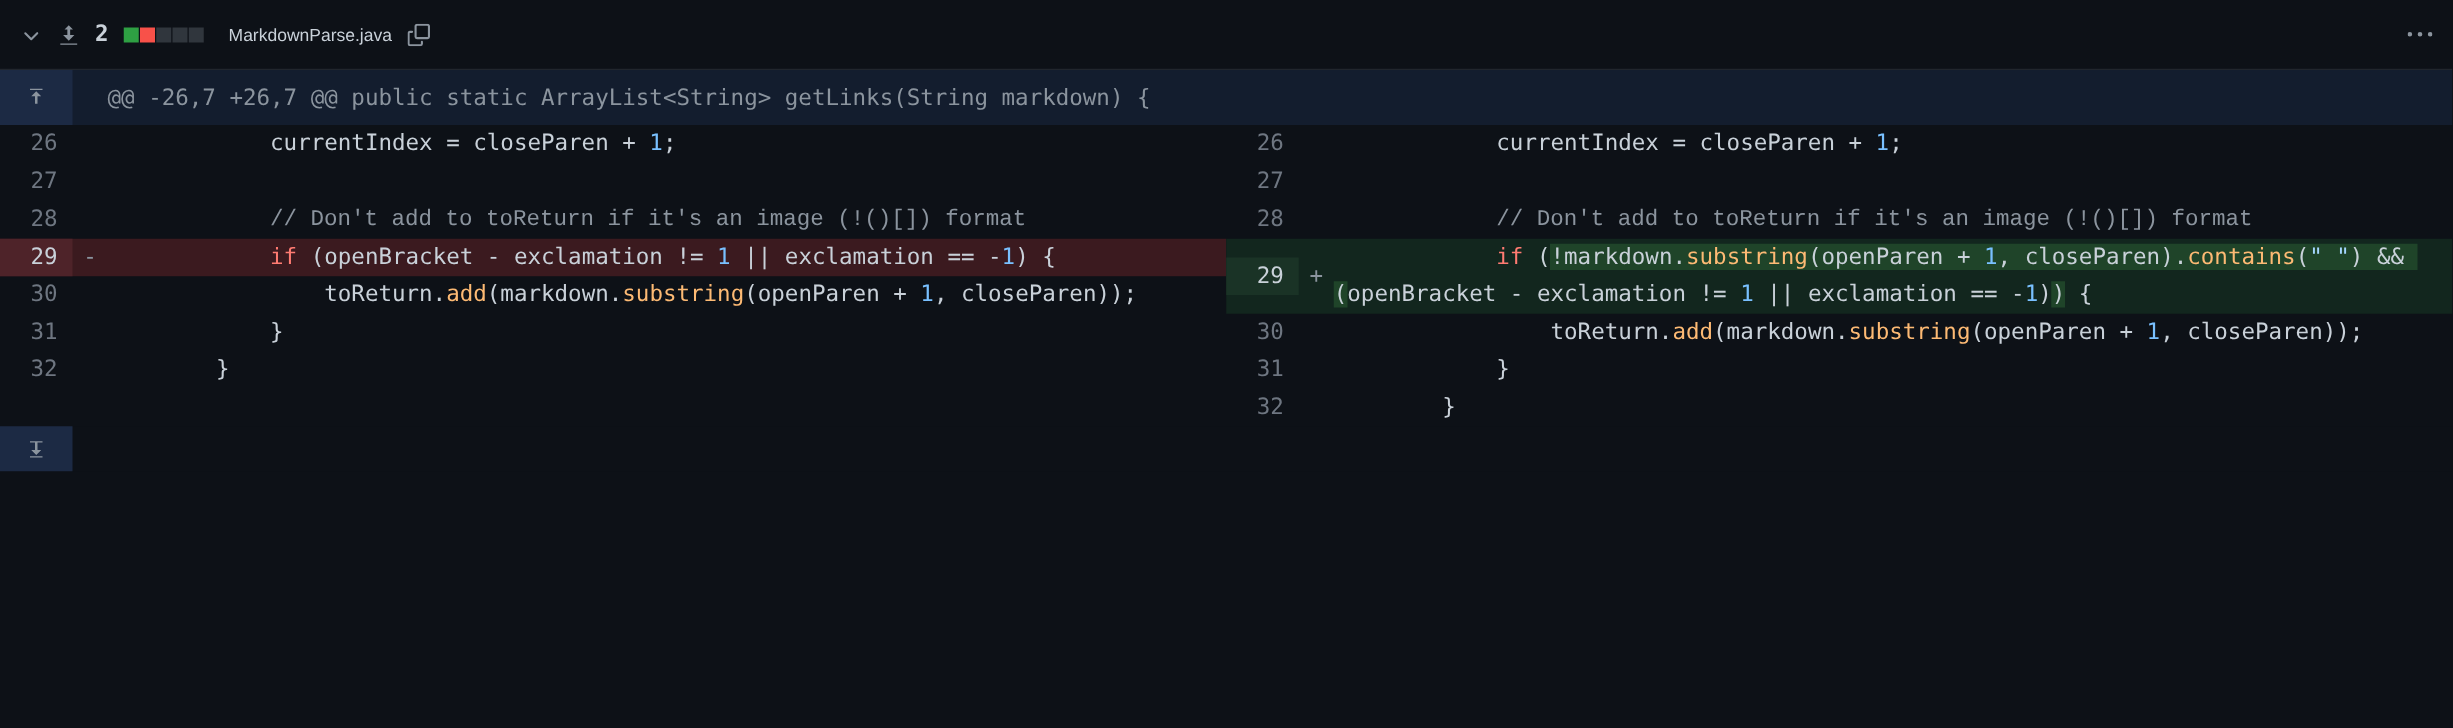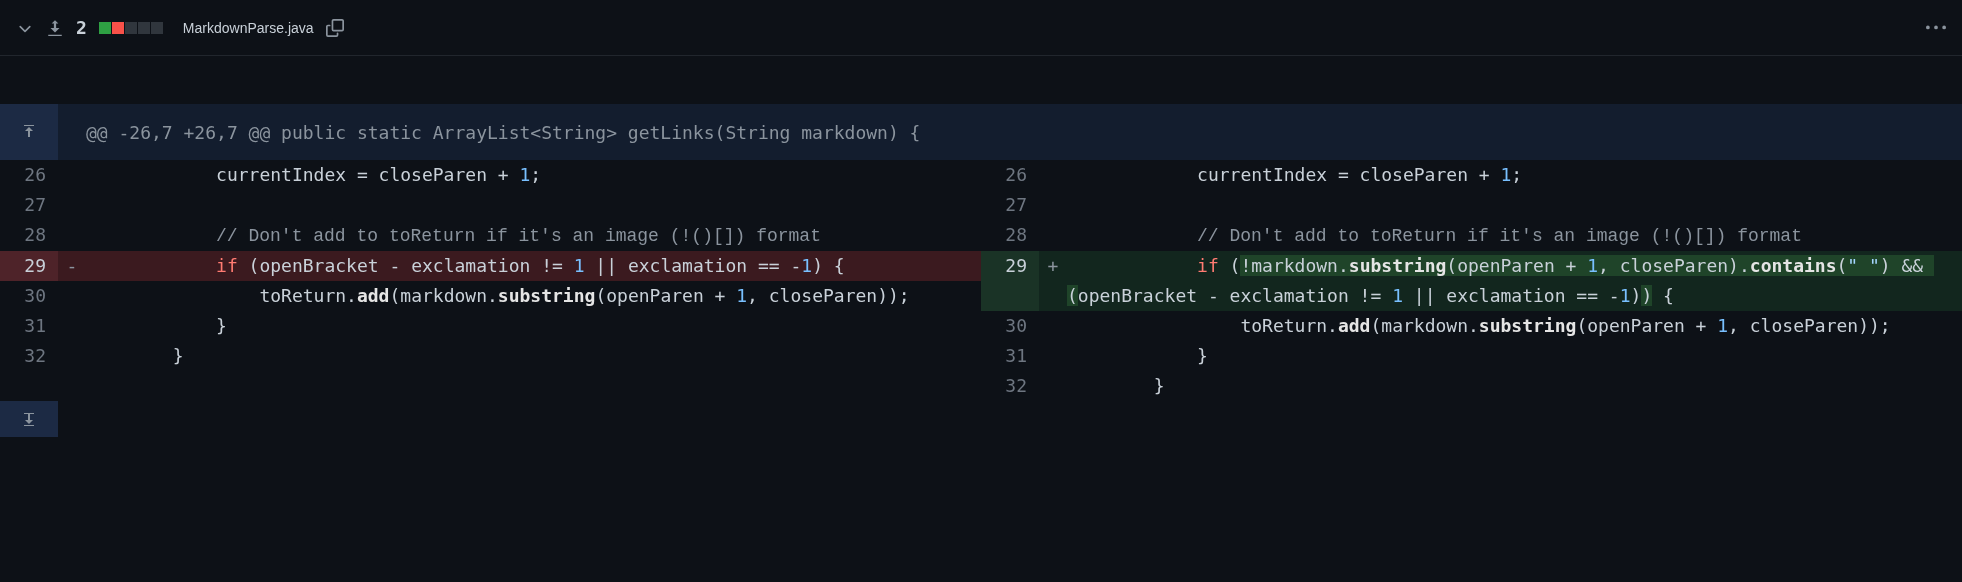--- a/index.html
+++ b/index.html
@@ -30,37 +30,36 @@
 .box-red { background: #f85149; }
 .box-dim { background: #30363d; }
 .filename { color: #c9d1d9; margin-left: 8px; font-family: -apple-system, BlinkMacSystemFont, "Segoe UI", Helvetica, Arial, sans-serif; font-size: 14px; }
 .copy-icon { color: #8b949e; cursor: pointer; }
 .ellipsis { color: #8b949e; cursor: pointer; margin-left: auto; }
 .hunk-header {
   display: flex;
   align-items: center;
   background: #131d2e;
   color: #8b949e;
-  height: 56px;
-  margin-top: 48px;
+  height: 44px;
 }
 .expand-btn {
   width: 58px;
   height: 100%;
   display: flex;
   align-items: center;
   justify-content: center;
   background: #1c2a44;
   color: #8b949e;
   cursor: pointer;
 }
 .hunk-text { padding-left: 28px; }
 .diff-body { display: flex; }
 .side { width: 50%; }
-.line { display: flex; min-height: 30px; }
+.line { display: flex; min-height: 30px; align-items: center; }
 .gutter {
   width: 58px;
   text-align: right;
   padding-right: 12px;
   color: #6e7681;
   flex-shrink: 0;
   user-select: none;
   line-height: 30px;
 }
 .marker {
@@ -77,21 +76,21 @@
   padding-right: 16px;
   line-height: 30px;
   padding-top: 0;
 }
 .line.del { background: #3b1a1f; }
 .line.del .gutter { background: #4e2329; color: #c9d1d9; }
 .line.add { background: #12261e; }
 .line.add .gutter { background: #1a3326; color: #c9d1d9; }
 .hl-add { background: #1f4429; }
 .tok-kw { color: #ff7b72; }
-.tok-fn { color: #e5e5e5; font-weight: bold; }
+.tok-fn { color: #fdba74; }
 .tok-num { color: #79c0ff; }
 .tok-cm { color: #8b949e; font-family: Liberation Mono, monospace; }
 .tok-str { color: #a5d6ff; }
 .footer-expand {
   display: flex;
   height: 36px;
   background: #0d1117;
 }
 .footer-expand .expand-btn { background: #1c2a44; }
 svg { display: block; }

